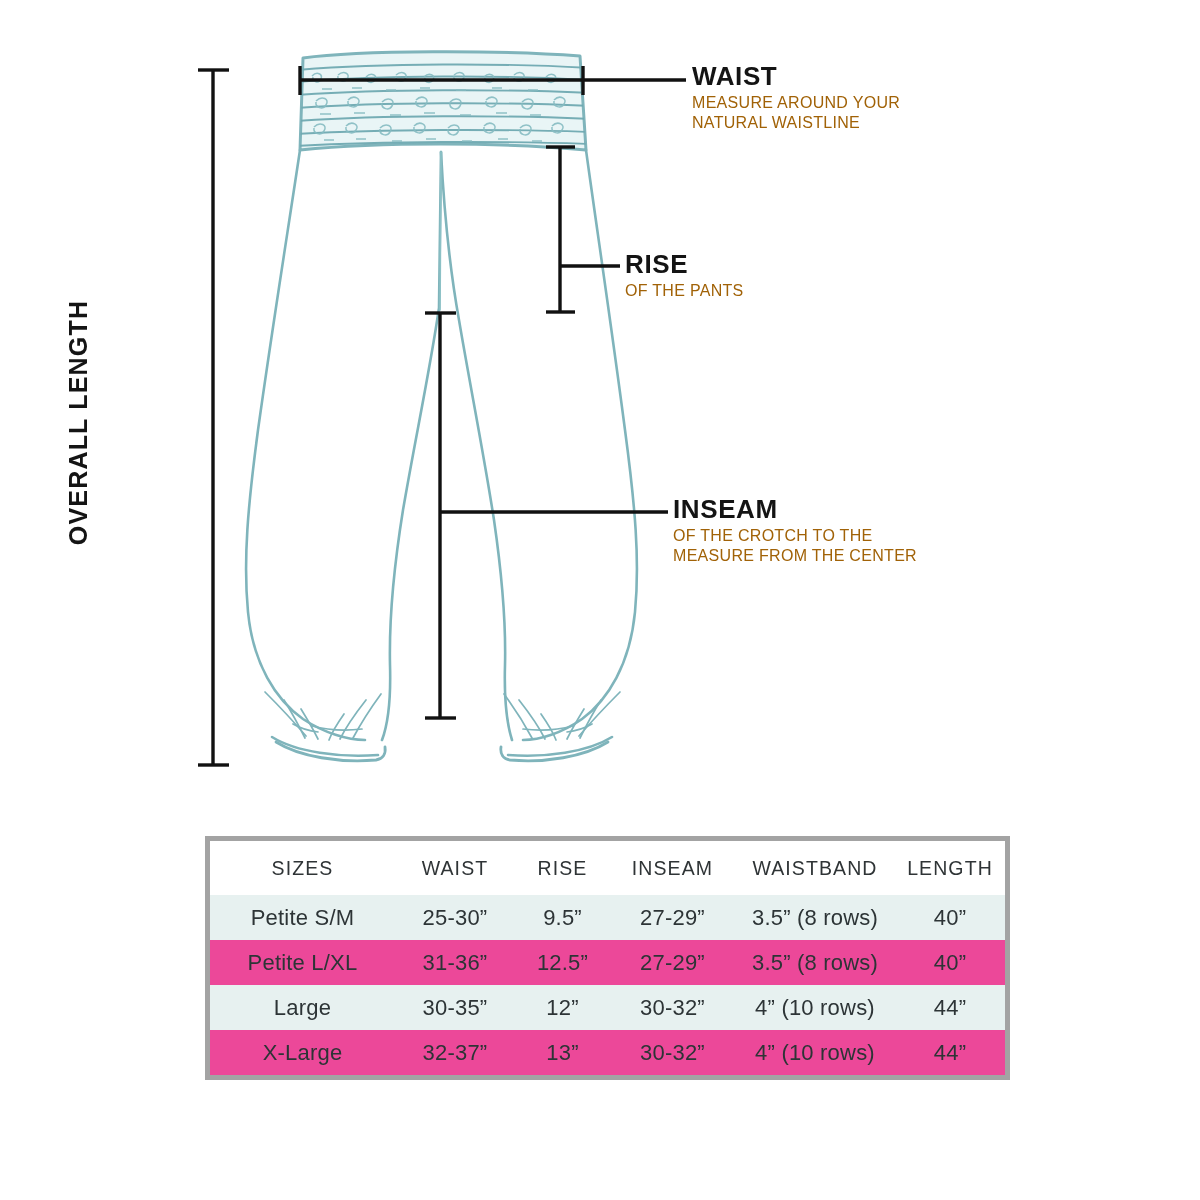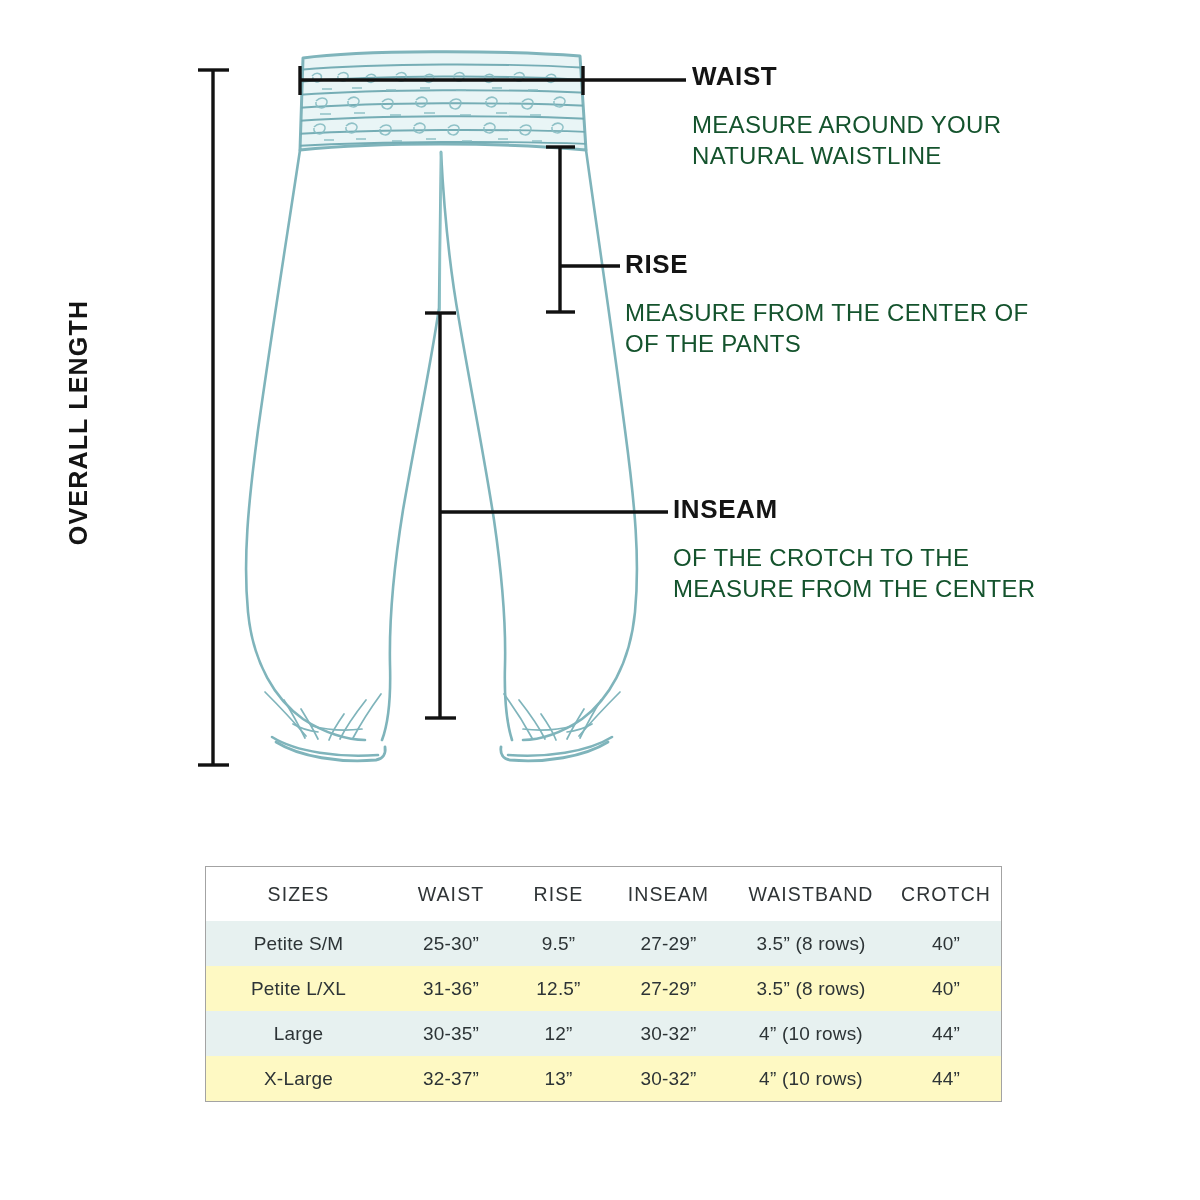--- a/index.html
+++ b/index.html
@@ -21,26 +21,26 @@
   .ann{position:absolute;}
   .ann .ttl{
     font-size:26px;
     letter-spacing:.6px;
     font-weight:600;
     color:#141414;
     line-height:1.1;
     white-space:nowrap;
   }
   .ann .desc{
-    font-size:24px;
+    font-size:16px;
     letter-spacing:.3px;
     font-weight:300;
-    color:#14532d;
+    color:#a16207;
     line-height:1.30;
-    margin-top:18px;
+    margin-top:2px;
   }
   .ann .desc div{white-space:nowrap;}
 
   #ann-waist{left:692px;top:62px;}
   #ann-rise{left:625px;top:250px;}
   #ann-inseam{left:673px;top:495px;}
 
   #overall-label{
     position:absolute;
     left:-62px;
@@ -52,29 +52,29 @@
     font-size:25px;
     letter-spacing:1.2px;
     font-weight:600;
     color:#141414;
     white-space:nowrap;
   }
 
   
   #sizetable{
     position:absolute;
-    left:205px;top:866px;
+    left:205px;top:836px;
     width:795px;
-    border:1px solid #a3a3a3;
+    border:5px solid #a3a3a3;
     border-collapse:collapse;
-    background:#fef9c3;
+    background:#ec4899;
   }
   #sizetable table{width:100%;border-collapse:collapse;}
   #sizetable td{
-    font-size:19px;
+    font-size:22px;
     font-weight:400;
     color:#2d3436;
     text-align:center;
     padding:0;
     height:45px;
     letter-spacing:.2px;
     white-space:nowrap;
   }
   #sizetable tr.hdr td{
     height:54px;
@@ -245,21 +245,20 @@
       <div class="ttl">WAIST</div>
       <div class="desc">
         <div>MEASURE AROUND YOUR</div>
         <div>NATURAL WAISTLINE</div>
       </div>
     </div>
 
     <div class="ann" id="ann-rise">
       <div class="ttl">RISE</div>
       <div class="desc">
-        <div>MEASURE FROM THE CENTER OF</div>
         <div>OF THE PANTS</div>
       </div>
     </div>
 
     <div class="ann" id="ann-inseam">
       <div class="ttl">INSEAM</div>
       <div class="desc">
         <div>OF THE CROTCH TO THE</div>
         <div>MEASURE FROM THE CENTER</div>
       </div>
@@ -268,21 +267,21 @@
 
   <div id="sizetable">
     <table>
       <tbody id="tbody">
           <tr class="hdr">
             <td class="c0">SIZES</td>
             <td class="c1">WAIST</td>
             <td class="c2">RISE</td>
             <td class="c3">INSEAM</td>
             <td class="c4">WAISTBAND</td>
-            <td class="c5">CROTCH</td>
+            <td class="c5">LENGTH</td>
           </tr>
           <tr class="alt">
             <td class="c0">Petite S/M</td>
             <td class="c1">25-30”</td>
             <td class="c2">9.5”</td>
             <td class="c3">27-29”</td>
             <td class="c4">3.5” (8 rows)</td>
             <td class="c5">40”</td>
           </tr>
           <tr class="">

